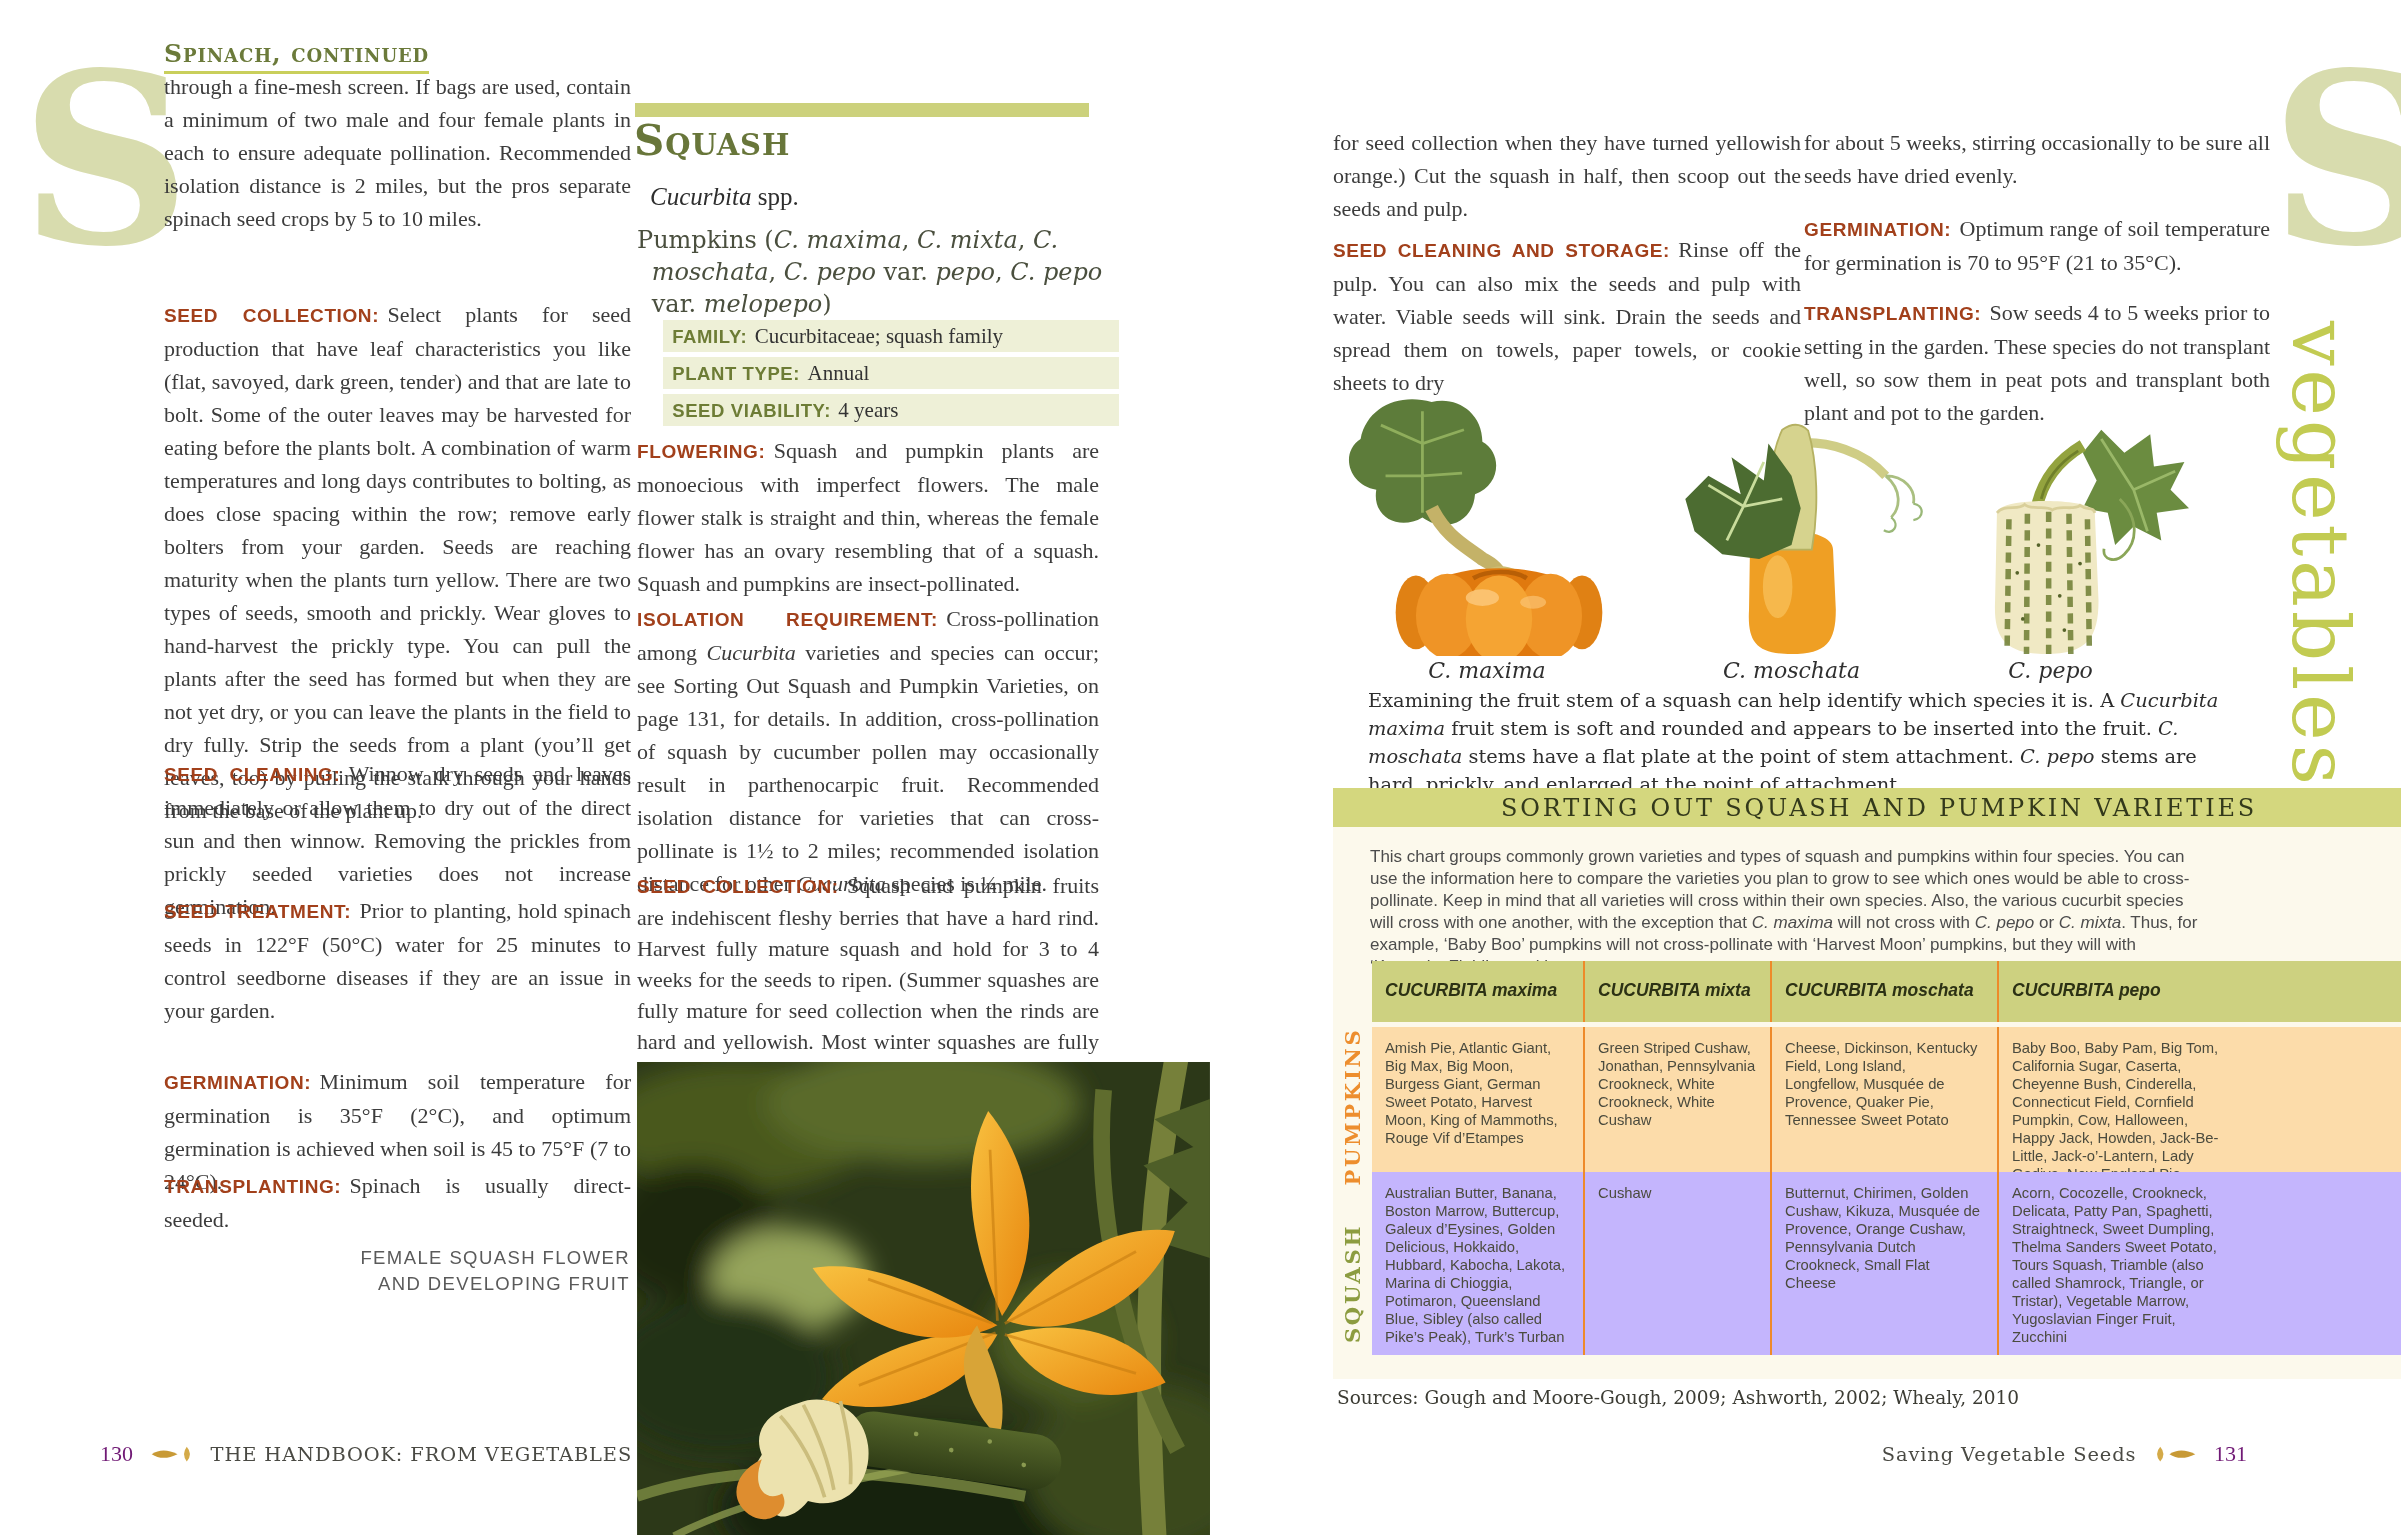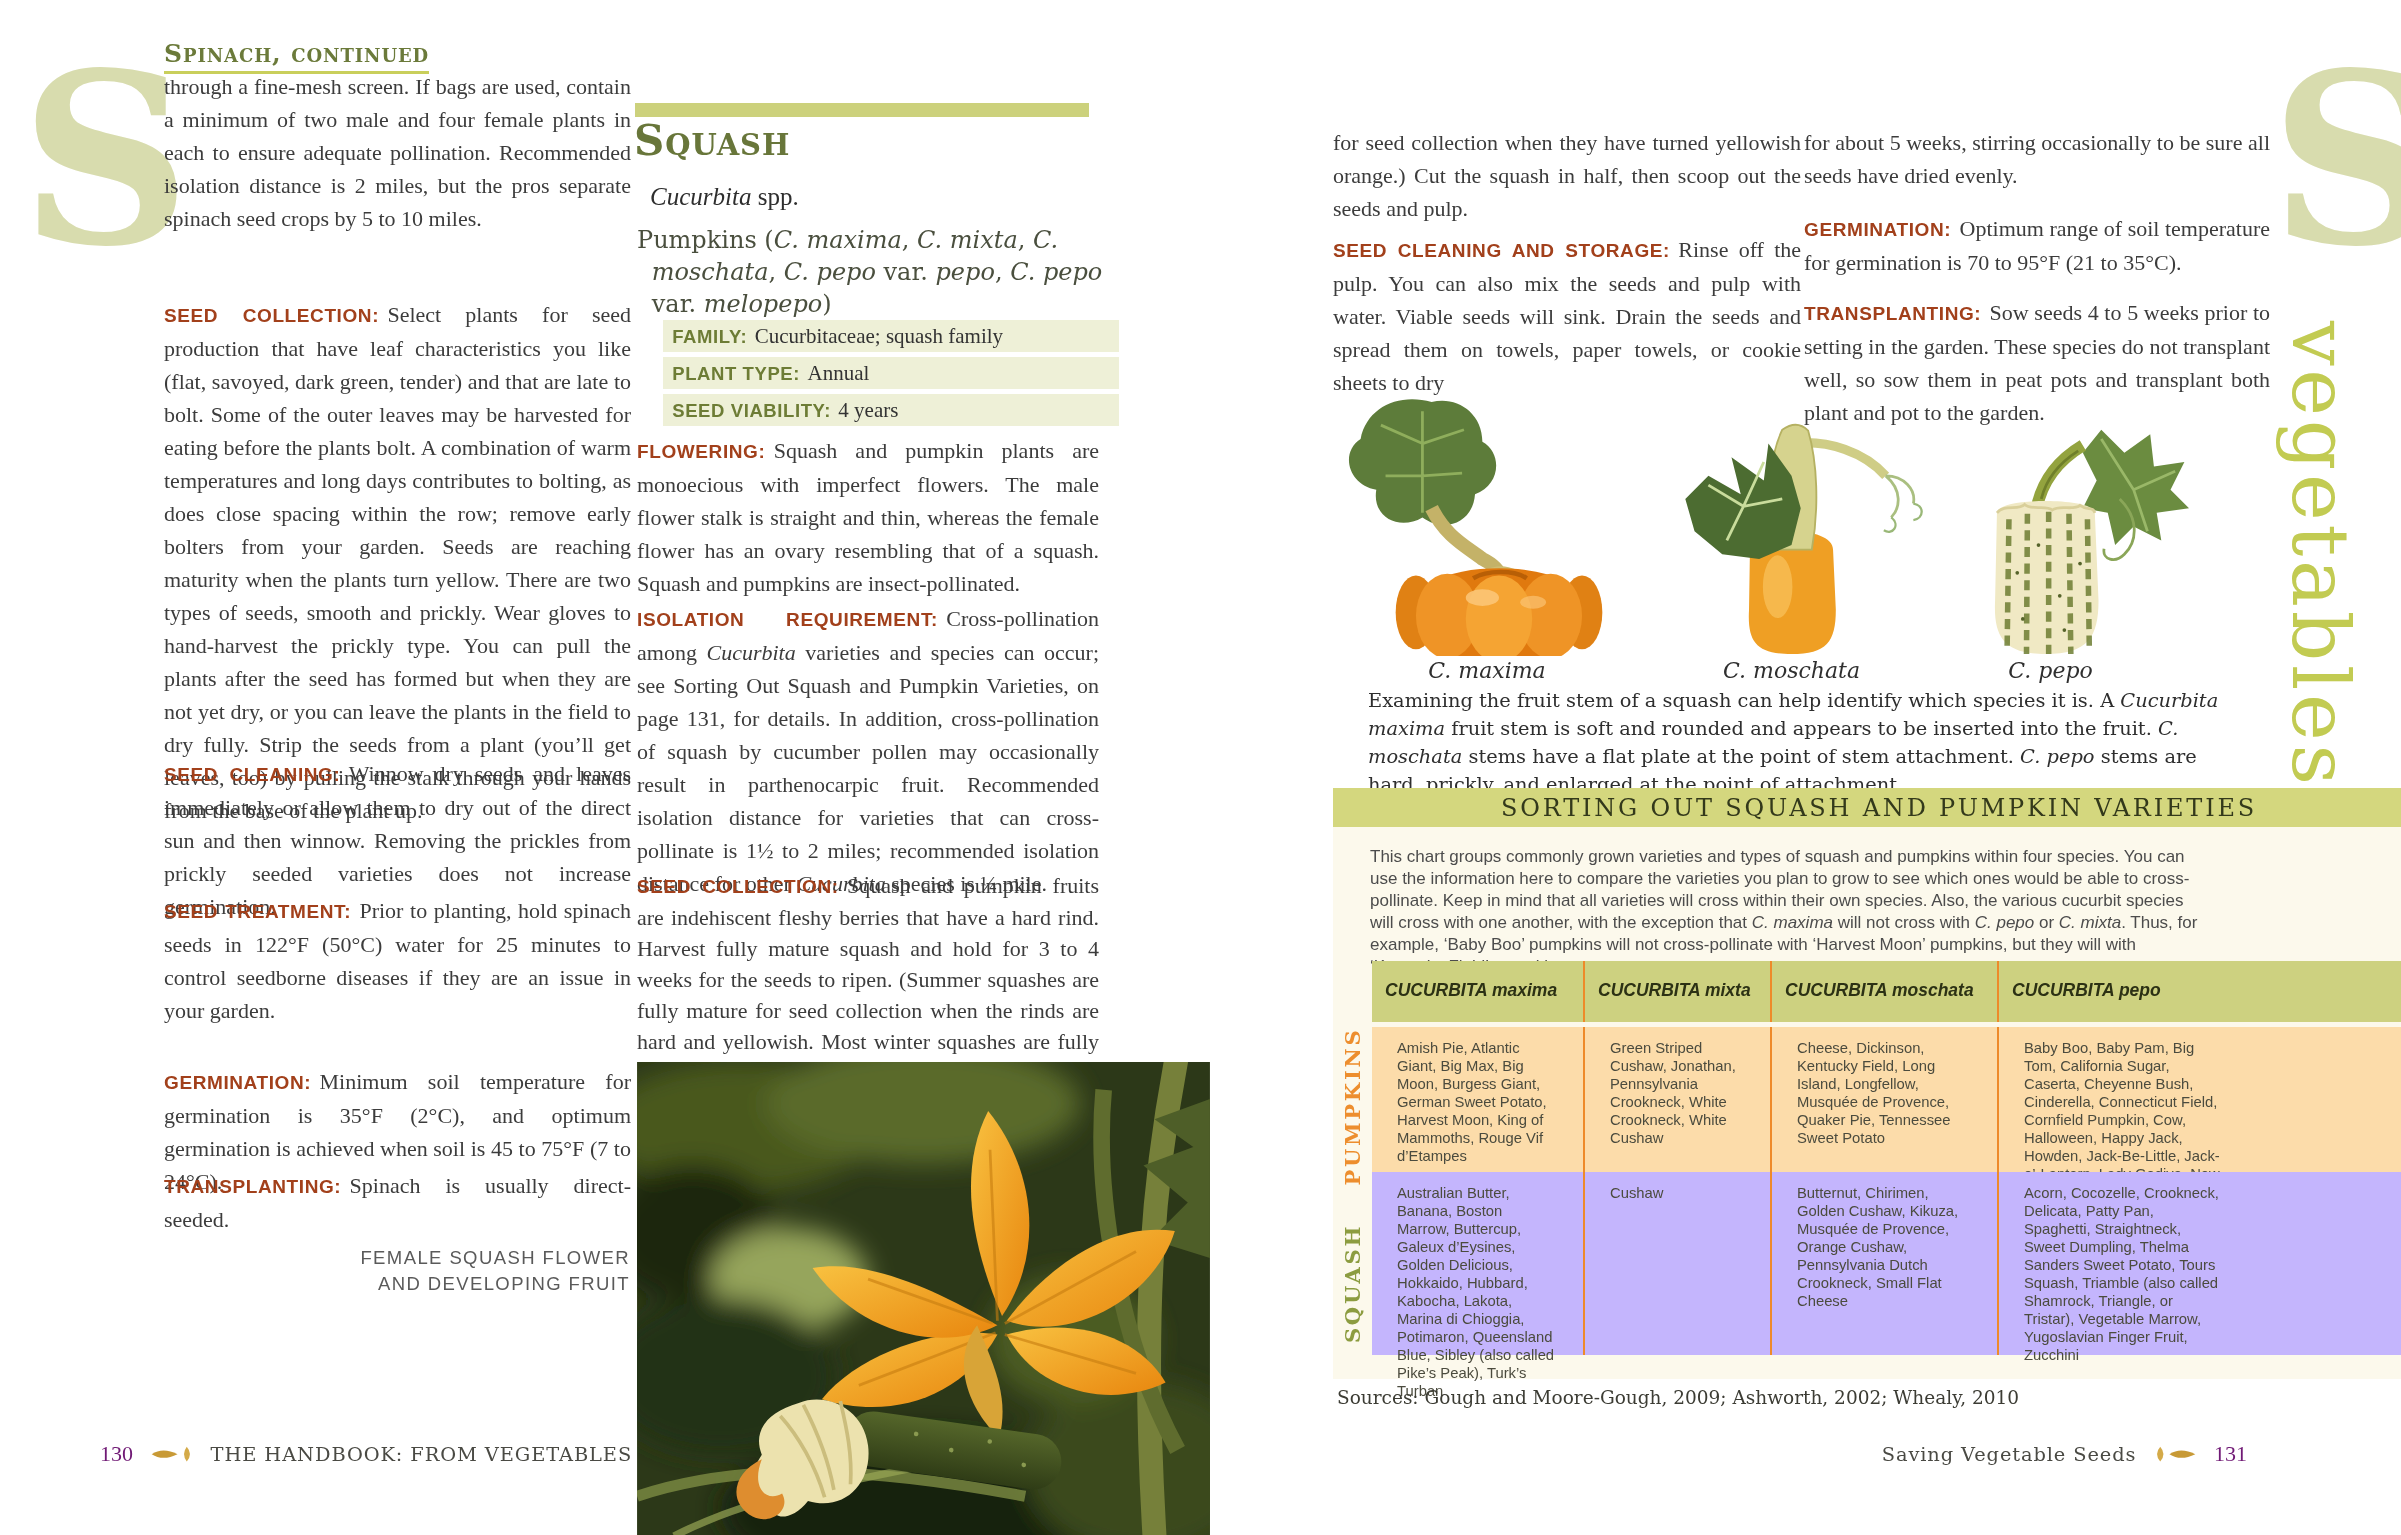--- a/index.html
+++ b/index.html
@@ -31,21 +31,21 @@
   .t-title{position:absolute;left:0;top:0;right:0;height:39px;background:#d4d77e;display:flex;align-items:center;justify-content:center;
            font-family:"DejaVu Serif",serif;font-size:24px;letter-spacing:2.8px;color:#33391b;}
   .t-body{position:absolute;left:0;top:39px;right:0;bottom:0;background:#fcf9ec;}
   .t-intro{position:absolute;left:37px;top:18.5px;width:839px;font-family:"Liberation Sans",sans-serif;
            font-size:17px;line-height:22px;color:#4c4c4c;}
   .t-header{position:absolute;left:39px;top:134px;right:0;height:61px;background:#cdd180;display:flex;}
   .t-hcell{font-family:"Liberation Sans",sans-serif;font-weight:bold;font-style:italic;font-size:17.5px;color:#2c3114;
            padding:18.5px 13px 0 13px;box-sizing:border-box;}
   .t-row{position:absolute;left:39px;right:0;display:flex;}
   .t-cell{font-family:"Liberation Sans",sans-serif;font-size:14.8px;line-height:18px;color:#4b4b3e;
-          padding:12px 25px;box-sizing:border-box;}
+          padding:12px 13px;box-sizing:border-box;}
   .c1{width:211px;} .c2{width:187px;border-left:2.8px solid #ee8a2a;} .c3{width:227px;border-left:2.8px solid #ee8a2a;} .c4{width:249px;border-left:2.8px solid #ee8a2a;}
   .vlabel-box{position:absolute;left:0;width:39px;display:flex;align-items:center;justify-content:center;}
   .vlabel{transform:rotate(-90deg);white-space:nowrap;font-family:"DejaVu Serif",serif;font-weight:bold;
           font-size:21px;letter-spacing:2.8px;}
 </style>
 </head>
 <body>
 
 <div id="spread">
 

